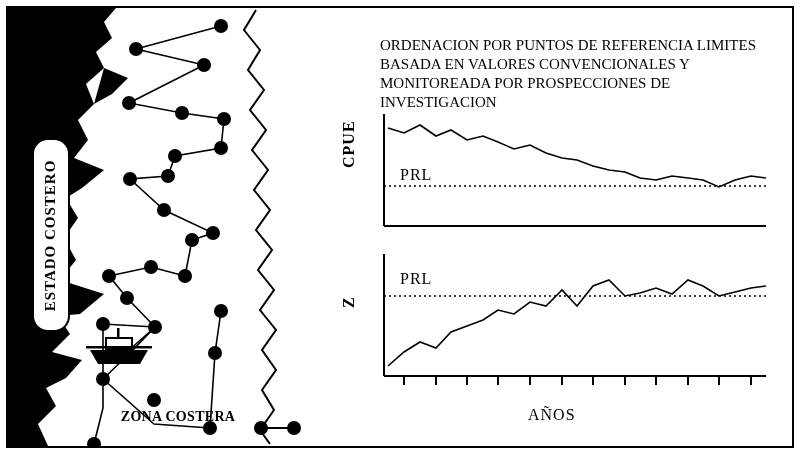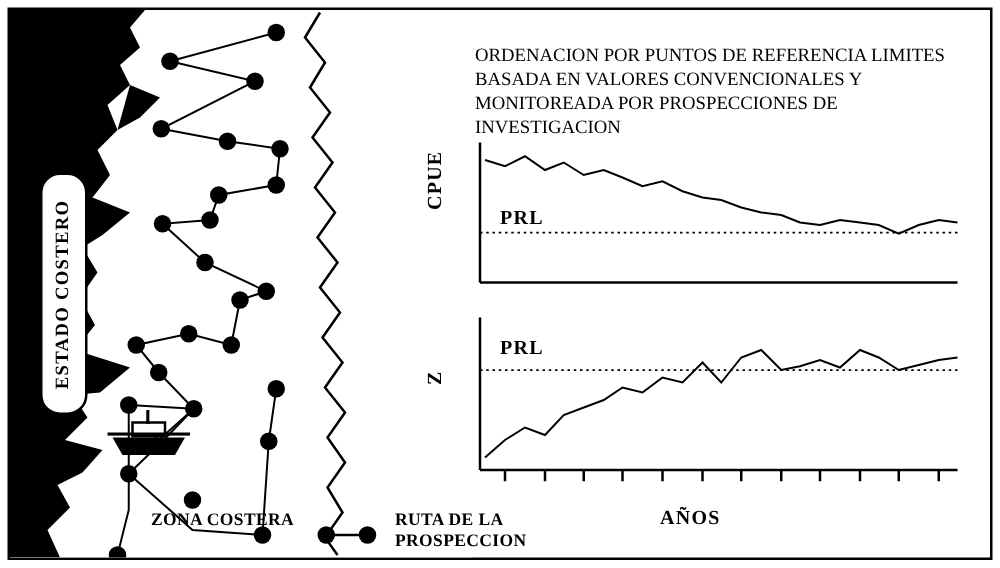--- a/index.html
+++ b/index.html
@@ -17,22 +17,22 @@
   #estado-label span{
      display:block;transform:rotate(-90deg);white-space:nowrap;
      font-size:15px;font-weight:bold;letter-spacing:1px;
   }
   #zona-costera{left:110px;top:400px;width:120px;text-align:center;font-size:14px;font-weight:bold;line-height:17px;}
   #ruta-label{left:308px;top:400px;width:150px;font-size:14px;font-weight:bold;line-height:17px;}
   #cpue-label{left:330px;top:140px;width:22px;height:70px;}
   #cpue-label span{display:block;transform:rotate(-90deg);transform-origin:center;white-space:nowrap;font-size:16px;font-weight:bold;letter-spacing:1px;}
   #z-label{left:330px;top:280px;width:22px;height:40px;}
   #z-label span{display:block;transform:rotate(-90deg);transform-origin:center;white-space:nowrap;font-size:16px;font-weight:bold;letter-spacing:1px;}
-  #anos-label{left:520px;top:398px;font-size:16px;font-weight:bold;letter-spacing:1px;}
-  .prl{font-size:16px;font-weight:bold;letter-spacing:1px;}
+  #anos-label{left:520px;top:398px;font-size:16px;font-weight:normal;letter-spacing:1px;}
+  .prl{font-size:16px;font-weight:normal;letter-spacing:1px;}
   #prl-top{left:392px;top:158px;}
   #prl-bot{left:392px;top:262px;}
   svg{display:block;}
 </style>
 </head>
 <body>
 
 <div id="stage">
   <div id="frame">
 
@@ -107,21 +107,20 @@
         <circle cx="286" cy="420" r="7" fill="#000000"></circle>
       </g>
     </svg>
 
     <div class="abs" id="estado-label">
       <span>ESTADO COSTERO</span>
     </div>
 
     <div class="abs cap" id="zona-costera">ZONA COSTERA</div>
 
-    <div class="abs cap" id="ruta-label">RUTA DE LA PROSPECCION</div>
 
     <div class="abs" id="title">ORDENACION POR PUNTOS DE REFERENCIA LIMITES BASADA EN VALORES CONVENCIONALES Y MONITOREADA POR PROSPECCIONES DE INVESTIGACION</div>
 
     <svg class="abs" style="left:358px;top:100px;" width="410" height="130" viewBox="0 0 410 130">
 
       <line x1="18" y1="6" x2="18" y2="118" stroke="#000000" stroke-width="2"></line>
       <line x1="18" y1="118" x2="400" y2="118" stroke="#000000" stroke-width="2"></line>
 
       <line x1="18" y1="78" x2="400" y2="78" stroke="#000000" stroke-width="1.4" stroke-dasharray="2,3"></line>
 

